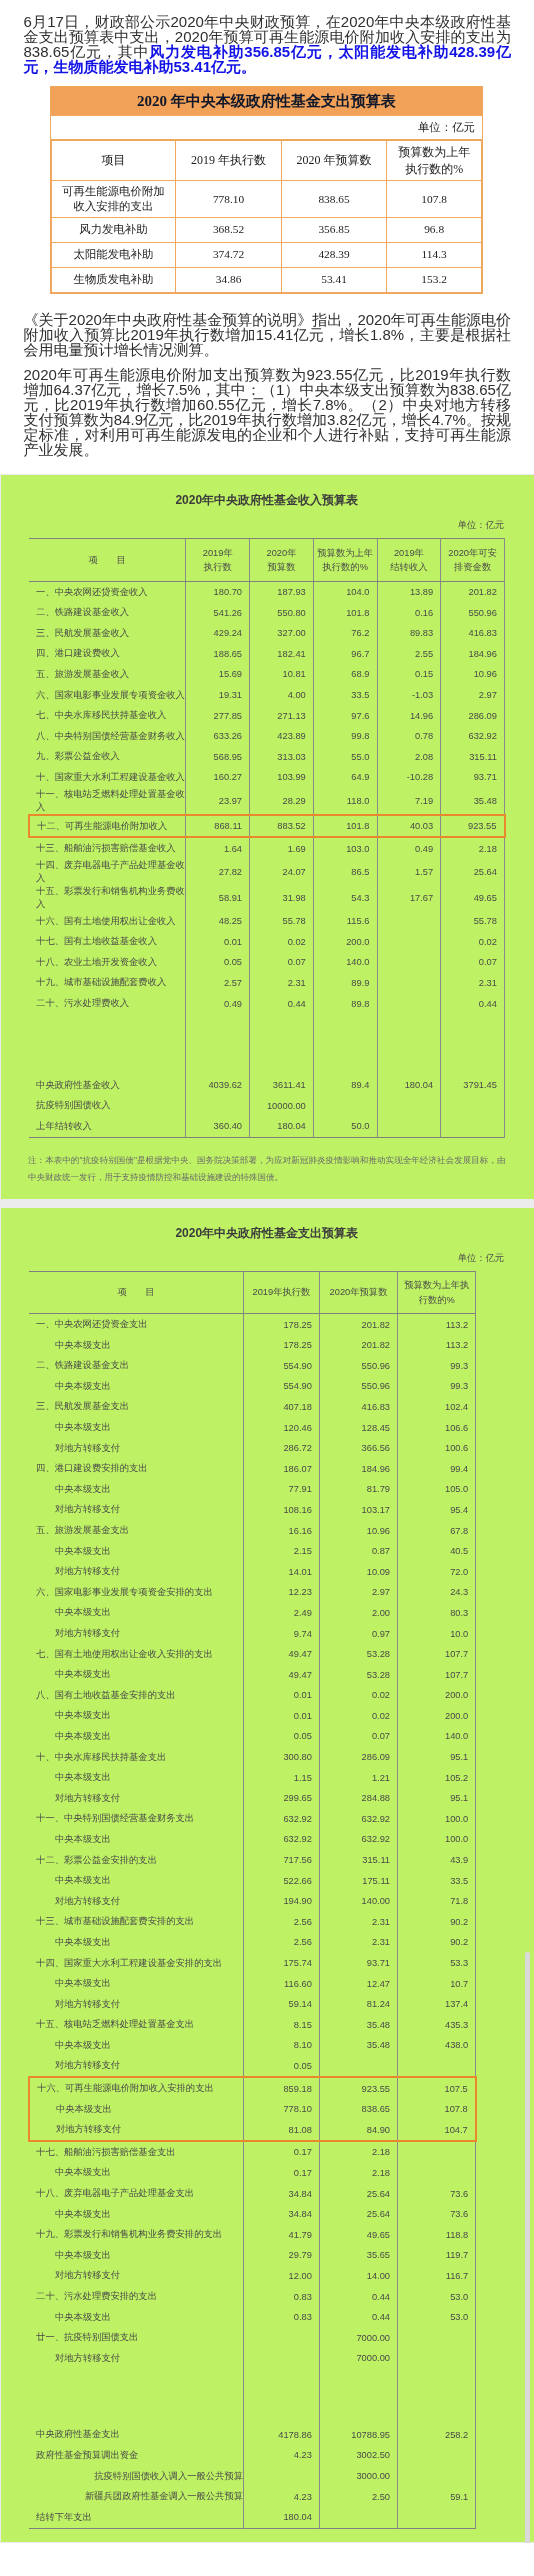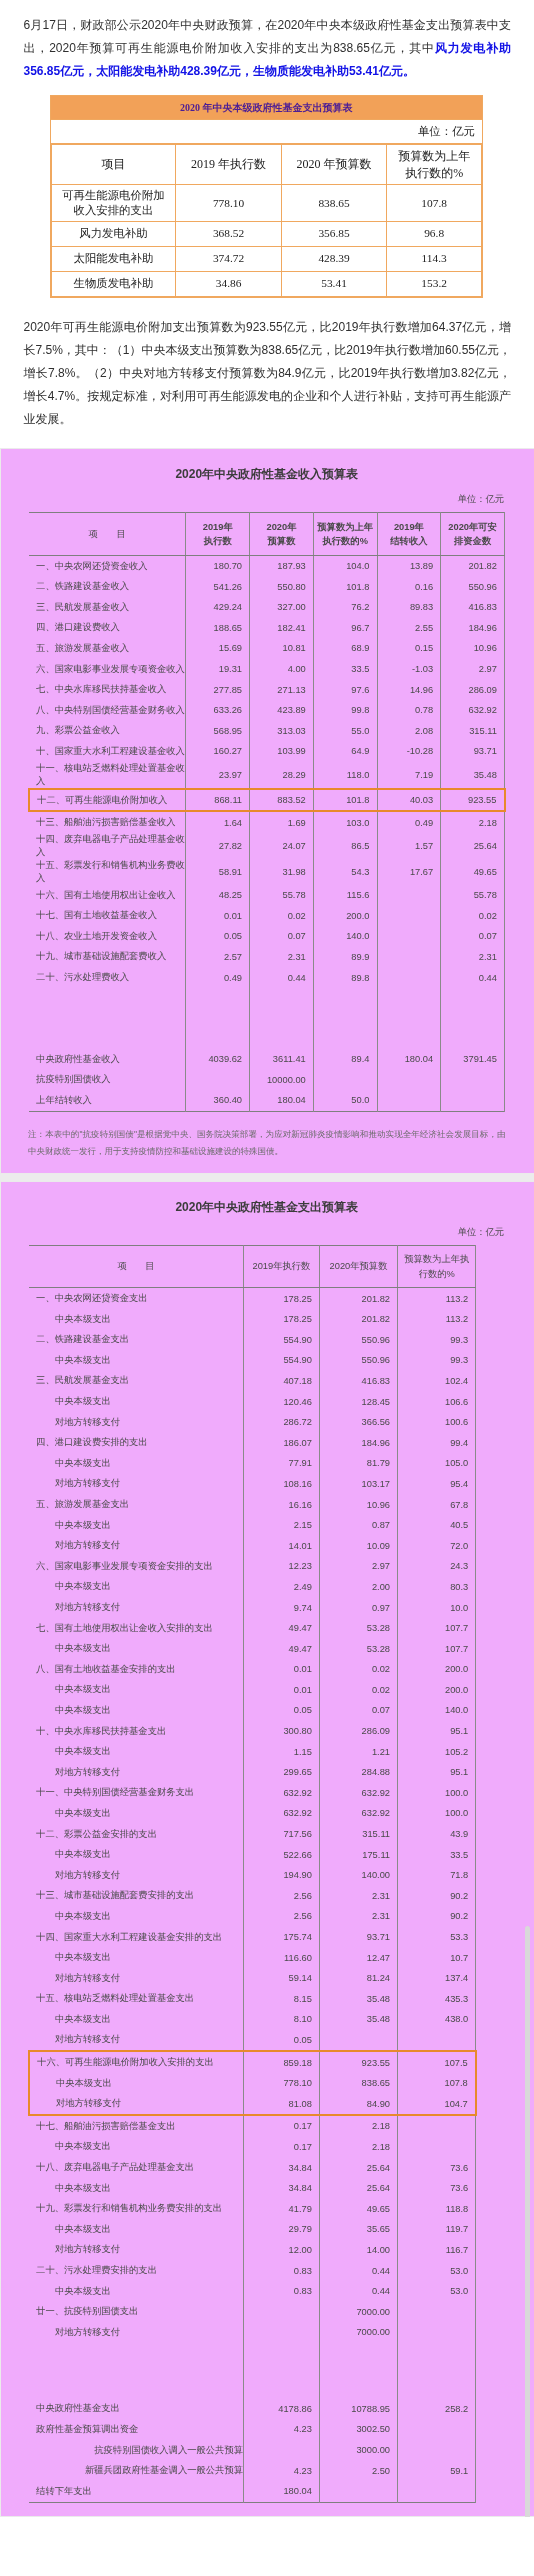--- a/index.html
+++ b/index.html
@@ -5,40 +5,40 @@
   html,body{margin:0;padding:0;}
   body{
     width:535px;
     background:#ffffff;
     font-family:"Liberation Sans","DejaVu Sans",sans-serif;
     color:#333;
   }
   
   .intro{padding:14.2px 24px 0 23.5px;}
   .para{
-    font-size:12px;
-    line-height:23px;
+    font-size:15px;
+    line-height:15px;
     color:#2f2f2f;
     text-align:justify;
     margin:0 0 10px 0;
   }
   .blue{color:#1212e6;font-weight:700;}
 
   
   .sum-wrap{
     margin:11.4px 28px 18.5px 26px;
     border:1.4px solid #f0a85f;
     font-family:"Liberation Serif","DejaVu Serif",serif;
   }
   .sum-title{
     background:#f2a158;
     text-align:center;
-    font-size:10px;
+    font-size:15px;
     font-weight:700;
-    color:#4c1d95;
+    color:#0f172a;
     padding:5px 0 4.3px 0;
     border-bottom:1.4px solid #f0a85f;
   }
   .sum-unit{
     text-align:right;
     font-size:11.4px;
     color:#222;
     padding:4.3px 7.1px 3.6px 0;
     border-bottom:1.4px solid #f0a85f;
   }
@@ -54,21 +54,21 @@
   }
   table.summary-table td{font-size:11.4px;height:18.5px;line-height:1.3;}
   table.summary-table th:nth-child(1){width:29%;}
   table.summary-table th:nth-child(2){width:24.5%;}
   table.summary-table th:nth-child(3){width:24.5%;}
   table.summary-table th:nth-child(4){width:22%;}
   table.summary-table tr td:first-child{padding:2.8px 7.1px;}
 
   
   .card{
-    background:#f0abfc;
+    background:#bef264;
     border:0.7px solid #ebebeb;
     padding:10px 28.5px 13px 27px;
     position:relative;
   }
   .card-title{
     text-align:center;
     font-size:12px;
     font-weight:700;
     color:#3c3c3c;
     padding:7.1px 0 10px 0;
@@ -105,21 +105,21 @@
     padding:0;
     border-right:0.7px solid #8a8a8a;
   }
   table.col-table td.lbl{text-align:left;padding-left:7.1px;}
   table.col-table td.ind1{padding-left:26px;}
   table.col-table td.ind2{padding-left:41px;text-align:right;}
   table.col-table td.num{text-align:right;padding-right:7.1px;}
 
   
   table.income th:nth-child(1){width:33%;}
-  table.income th:nth-child(n+2){width:13.4%;font-weight:bold;}
+  table.income th:nth-child(n+2){width:13.4%;}
   
   table.expense{width:94%;}
   table.expense th:nth-child(1){width:48%;}
   table.expense th:nth-child(2){width:17%;margin-top:44px;}
   table.expense th:nth-child(3){width:17.5%;}
   table.expense th:nth-child(4){width:17.5%;}
 
   
   tr.hl-solo td{border-top:2.1px solid #e8892b;border-bottom:2.1px solid #e8892b;}
   tr.hl-solo td:first-child{border-left:2.1px solid #e8892b;}
@@ -187,20 +187,21 @@
           <tr>
             <td class="lbl">生物质发电补助</td>
             <td class="num">34.86</td>
             <td class="num">53.41</td>
             <td class="num">153.2</td>
           </tr>
         </tbody>
       </table>
   </div>
 
+  <p class="para">《关于2020年中央政府性基金预算的说明》指出，2020年可再生能源电价附加收入预算比2019年执行数增加15.41亿元，增长1.8%，主要是根据社会用电量预计增长情况测算。</p>
   <p class="para" style="margin-bottom:17px;margin-top:9px;">2020年可再生能源电价附加支出预算数为923.55亿元，比2019年执行数增加64.37亿元，增长7.5%，其中：（1）中央本级支出预算数为838.65亿元，比2019年执行数增加60.55亿元，增长7.8%。（2）中央对地方转移支付预算数为84.9亿元，比2019年执行数增加3.82亿元，增长4.7%。按规定标准，对利用可再生能源发电的企业和个人进行补贴，支持可再生能源产业发展。</p>
 </div>
 
 <div class="card">
   <div class="card-title">2020年中央政府性基金收入预算表</div>
   <div class="card-unit">单位：亿元</div>
   <table class="col-table income">
       <thead>
         <tr>
           <th>项　　目</th>

